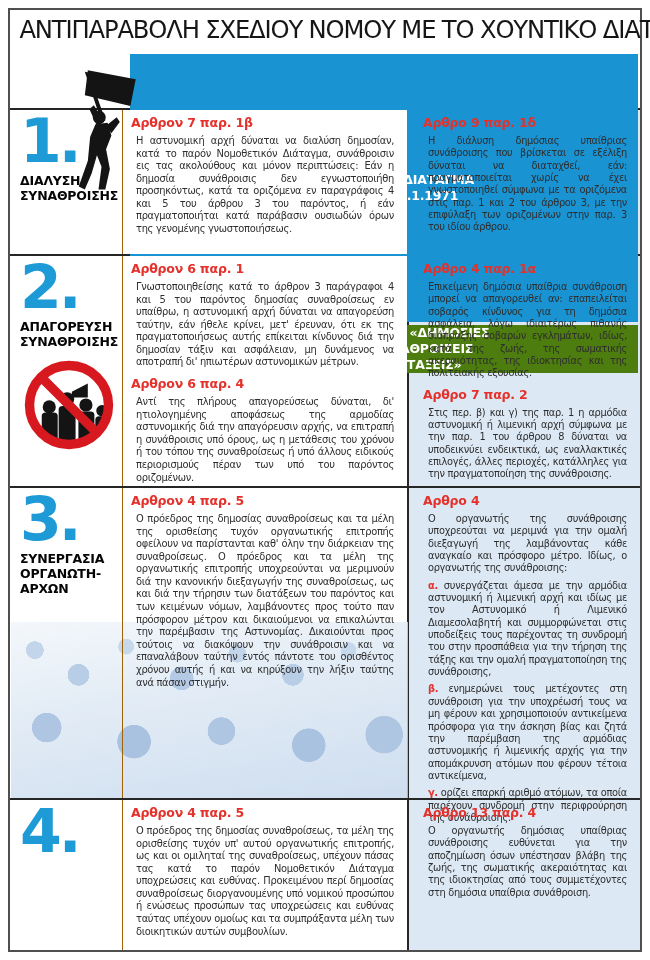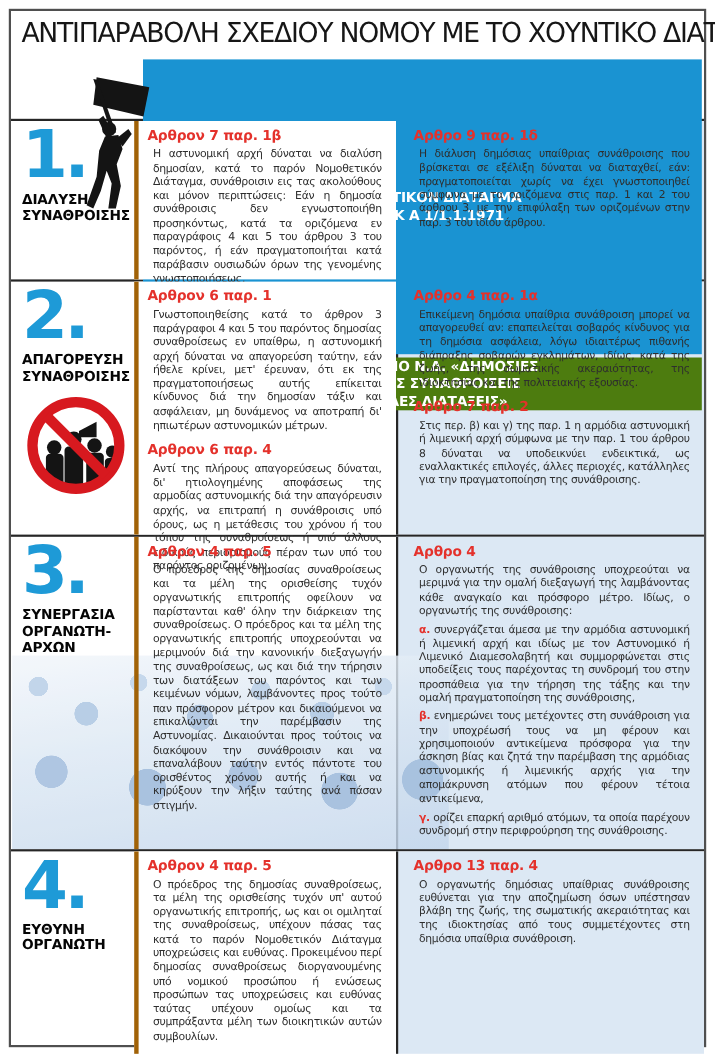--- a/index.html
+++ b/index.html
@@ -19,21 +19,21 @@
   .flagman{position:absolute;left:52px;top:46px;width:76px;height:150px;z-index:3;}
 
   
   .rows{position:absolute;left:0;right:0;top:98px;bottom:0;display:flex;flex-direction:column;}
   .row{display:flex;border-top:2px solid #262626;box-sizing:border-box;position:relative;}
   .row-1{height:146px}.row-2{height:232px}.row-3{height:312px}.row-4{flex:1}
   .side{width:112px;box-sizing:border-box;padding:4px 4px 0 10px;position:relative;z-index:2;}
   .num{font-size:60px;font-weight:bold;color:#1e9ad7;line-height:.92;letter-spacing:-3px;}
   .side-label{margin-top:5px;font-size:12.5px;font-weight:bold;color:#050505;line-height:1.18;letter-spacing:-0.2px;}
   .cell{box-sizing:border-box;padding:5px 8px 4px 8px;}
-  .cell.cl{width:238px;border-left:4px solid #a16207;background:#fff;position:relative;z-index:1;}
+  .cell.cl{width:285px;border-left:1px solid #a16207;background:#fff;position:relative;z-index:1;}
   .cell.cr{flex:1;border-left:2px solid #262626;background:#dce8f4;padding-left:14px;}
   .row-3 .cell.cl{background:transparent;}
   .cell section{position:relative;z-index:1;}
   .cell section + section{margin-top:7px;}
   .cell h3{margin:0 0 2px 0;font-size:12.5px;font-weight:bold;color:#e4312b;letter-spacing:-0.2px;}
   .cell p{margin:5px;text-align:justify;color:#2e2e2e;}
   .cl p{font-size:9.9px;line-height:1.27;letter-spacing:-0.3px;}
   .cr p{font-size:9.8px;line-height:1.26;letter-spacing:-0.3px;}
   .cr p.item{margin-top:1px;}
   .marker{color:#e4312b;font-weight:bold;}
@@ -175,21 +175,20 @@
             <p class="item"><span class="marker">α.</span> <span>συνεργάζεται άμεσα με την αρμόδια αστυνομική ή λιμενική αρχή και ιδίως με τον Αστυνομικό ή Λιμενικό Διαμεσολαβητή και συμμορφώνεται στις υποδείξεις τους παρέχοντας τη συνδρομή του στην προσπάθεια για την τήρηση της τάξης και την ομαλή πραγματοποίηση της συνάθροισης,</span></p>
             <p class="item"><span class="marker">β.</span> <span>ενημερώνει τους μετέχοντες στη συνάθροιση για την υποχρέωσή τους να μη φέρουν και χρησιμοποιούν αντικείμενα πρόσφορα για την άσκηση βίας και ζητά την παρέμβαση της αρμόδιας αστυνομικής ή λιμενικής αρχής για την απομάκρυνση ατόμων που φέρουν τέτοια αντικείμενα,</span></p>
             <p class="item"><span class="marker">γ.</span> <span>ορίζει επαρκή αριθμό ατόμων, τα οποία παρέχουν συνδρομή στην περιφρούρηση της συνάθροισης.</span></p>
           </section>
         </div>
       </div>
 
       <div class="row row-4">
         <div class="side">
           <div class="num">4.</div>
-          <div class="side-label">ΕΥΘΥΝΗ ΟΡΓΑΝΩΤΗ</div>
         </div>
         <div class="cell cl">
           <section>
             <h3>Αρθρον 4 παρ. 5</h3>
             <p>Ο πρόεδρος της δημοσίας συναθροίσεως, τα μέλη της ορισθείσης τυχόν υπ' αυτού οργανωτικής επιτροπής, ως και οι ομιληταί της συναθροίσεως, υπέχουν πάσας τας κατά το παρόν Νομοθετικόν Διάταγμα υποχρεώσεις και ευθύνας. Προκειμένου περί δημοσίας συναθροίσεως διοργανουμένης υπό νομικού προσώπου ή ενώσεως προσώπων τας υποχρεώσεις και ευθύνας ταύτας υπέχουν ομοίως και τα συμπράξαντα μέλη των διοικητικών αυτών συμβουλίων.</p>
           </section>
         </div>
         <div class="cell cr">
           <section>
             <h3>Αρθρο 13 παρ. 4</h3>

